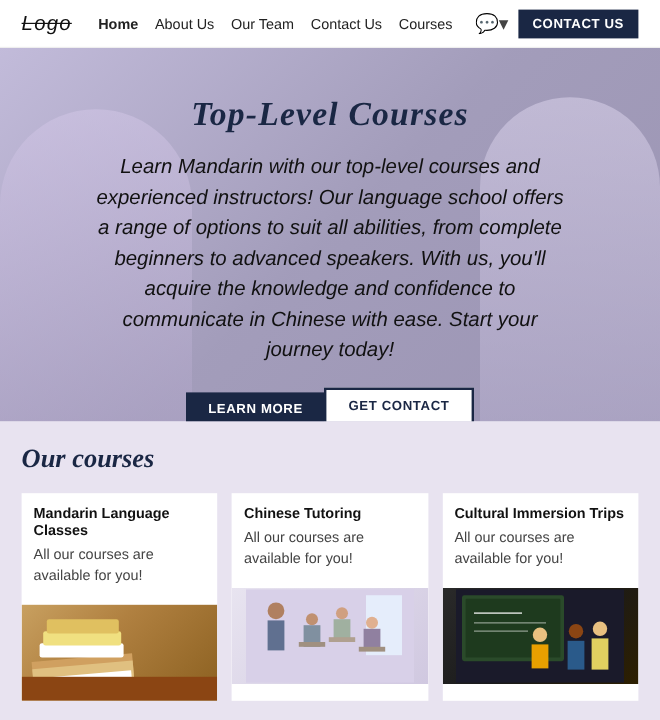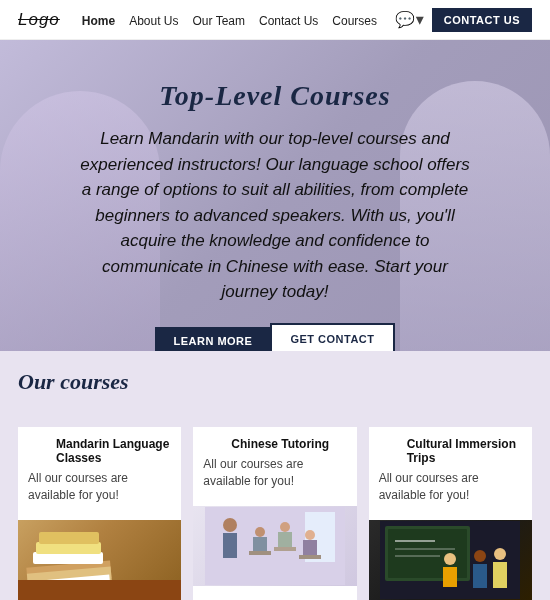--- a/index.html
+++ b/index.html
@@ -140,41 +140,40 @@
     .courses-section {
       background: #e8e3f0;
       padding: 18px 18px 20px;
     }
     .section-title {
       font-size: 22px;
       font-weight: 900;
       color: #1a2744;
       font-family: Georgia, serif;
       font-style: italic;
-      margin-bottom: 32px;
+      margin-bottom: 16px;
     }
     .courses-grid {
       display: grid;
       grid-template-columns: 1fr 1fr 1fr;
       gap: 12px;
     }
     .course-card {
       background: #fff;
       padding: 0 0 0 0;
       overflow: hidden;
     }
     .course-card-content {
       padding: 10px 10px 8px;
     }
     .course-card-title {
       font-size: 12px;
       font-weight: bold;
       color: #111;
       margin-bottom: 5px;
-      margin-left: 28px;
     }
     .course-card-desc {
       font-size: 12px;
       color: #444;
       margin-bottom: 8px;
       line-height: 1.4;
     }
     
     .img-books {
       background: linear-gradient(135deg, #c8a060 0%, #b08040 40%, #8b6020 100%);

